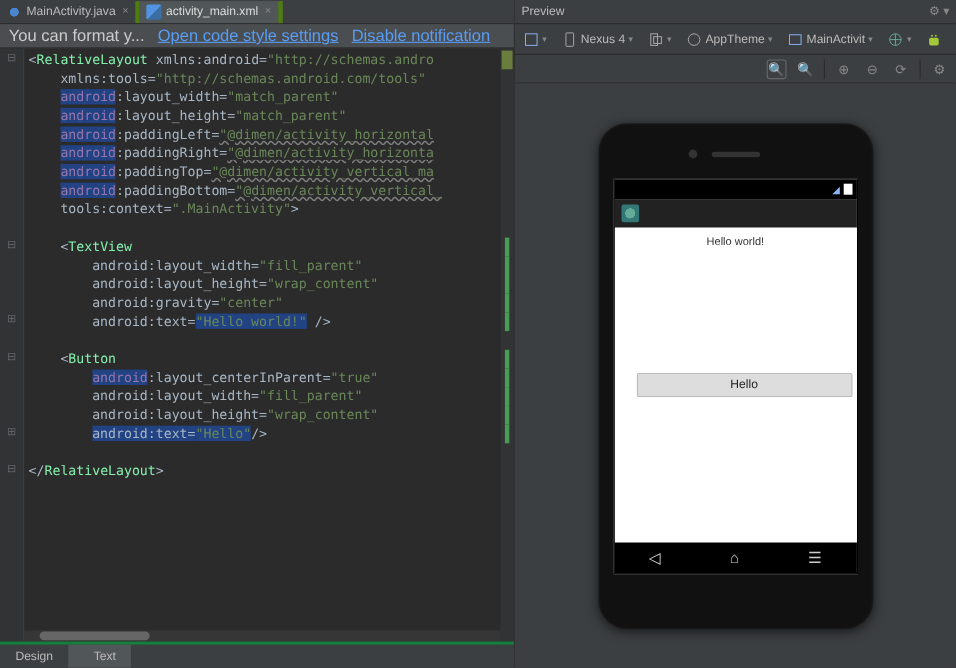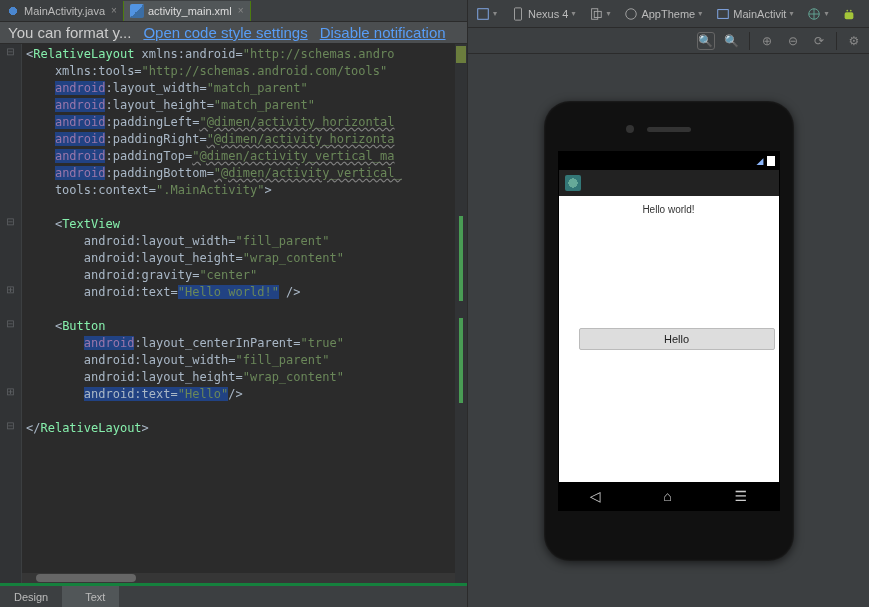--- a/index.html
+++ b/index.html
@@ -10,21 +10,21 @@
   font-size: 12px;
   color: #bbb;
   overflow: hidden;
   display: flex;
 }
 .left-pane { width: 468px; height: 100%; display: flex; flex-direction: column; border-right: 1px solid #2b2b2b; }
 .right-pane { flex: 1; height: 100%; display: flex; flex-direction: column; background: #3c3f41; }
 
 
 .tabs { height: 22px; background: #3c3f41; display: flex; align-items: center; border-bottom: 1px solid #2b2b2b; }
-.tab { height: 20px; padding: 0 6px; display: flex; align-items: center; gap: 4px; border-right: 1px solid #4d7c0f; font-size: 11px; }
+.tab { height: 20px; padding: 0 6px; display: flex; align-items: center; gap: 4px; border-right: 4px solid #4d7c0f; font-size: 11px; }
 .tab.active { background: #515658; color: #ddd; }
 .tab-icon { width: 14px; height: 14px; display: inline-block; }
 .java-icon { background: radial-gradient(circle, #4a86cf 40%, transparent 42%); border-radius: 2px; }
 .xml-icon { background: linear-gradient(135deg, #5294e2 50%, #3b6ea5 50%); border-radius: 2px; }
 .tab-close { color: #888; font-size: 10px; margin-left: 2px; }
 
 
 .notif { height: 22px; background: #4b4e50; display: flex; align-items: center; padding: 0 8px; gap: 12px; font-size: 15px; border-bottom: 1px solid #2b2b2b; }
 .notif-text { color: #ccc; white-space: nowrap; overflow: hidden; text-overflow: ellipsis; max-width: 130px; }
 .notif-link { color: #589df6; text-decoration: underline; cursor: pointer; }
@@ -207,20 +207,24 @@
       </div>
   </div>
 
   <div class="bottom-tabs">
     <div class="bottom-tab">Design</div>
     <div class="bottom-tab active">Text</div>
   </div>
 </div>
 
 <div class="right-pane">
+  <div class="preview-header">
+    <span>Preview</span>
+    <span class="gear">⚙ ▾</span>
+  </div>
 
   <div class="toolbar">
     <div class="tb-item">
         <svg viewBox="0 0 16 16">
           <rect x="2" y="2" width="12" height="12" fill="none" stroke="#8ab4f8"></rect>
         </svg>
         <span class="drop">▾</span>
       </div>
     <div class="tb-item">
         <svg viewBox="0 0 16 16">

